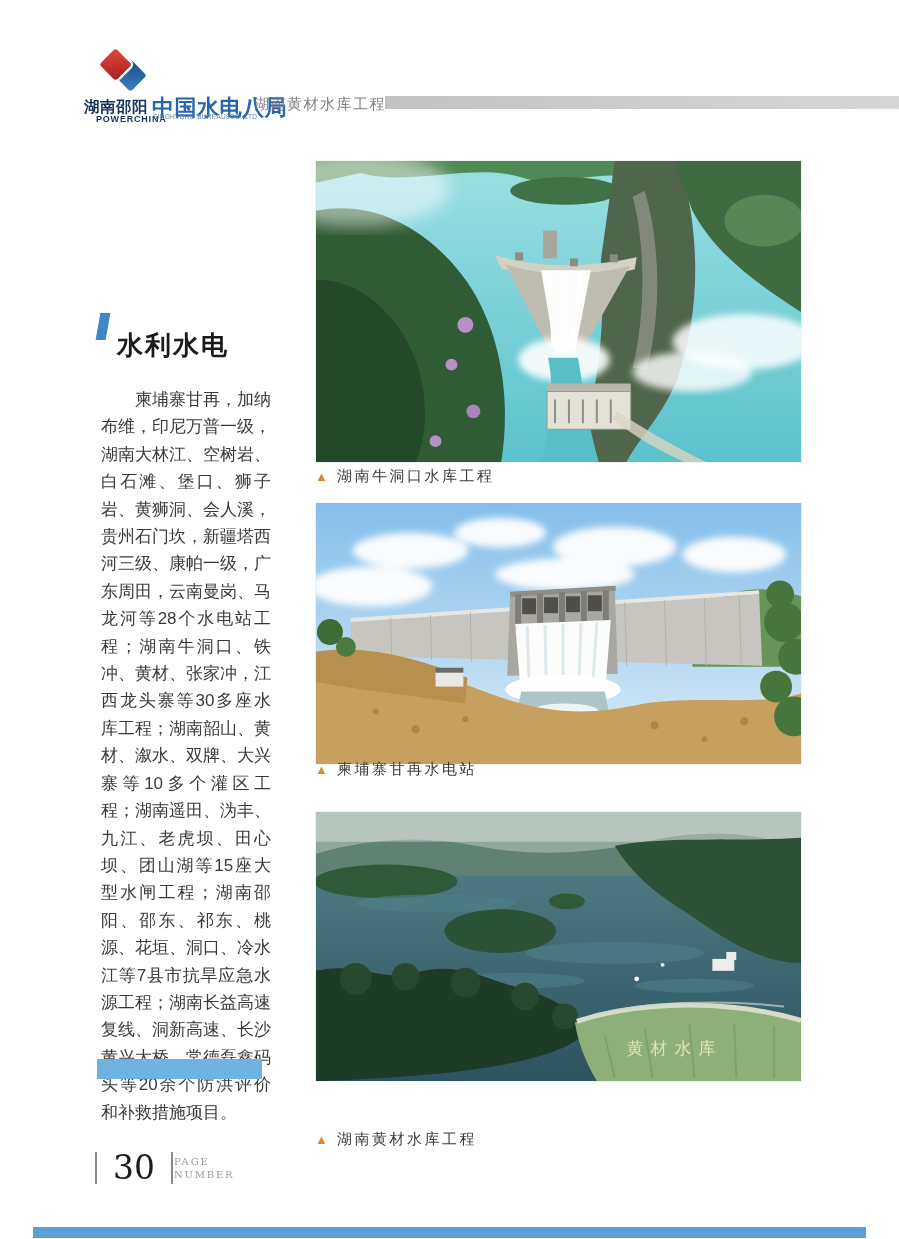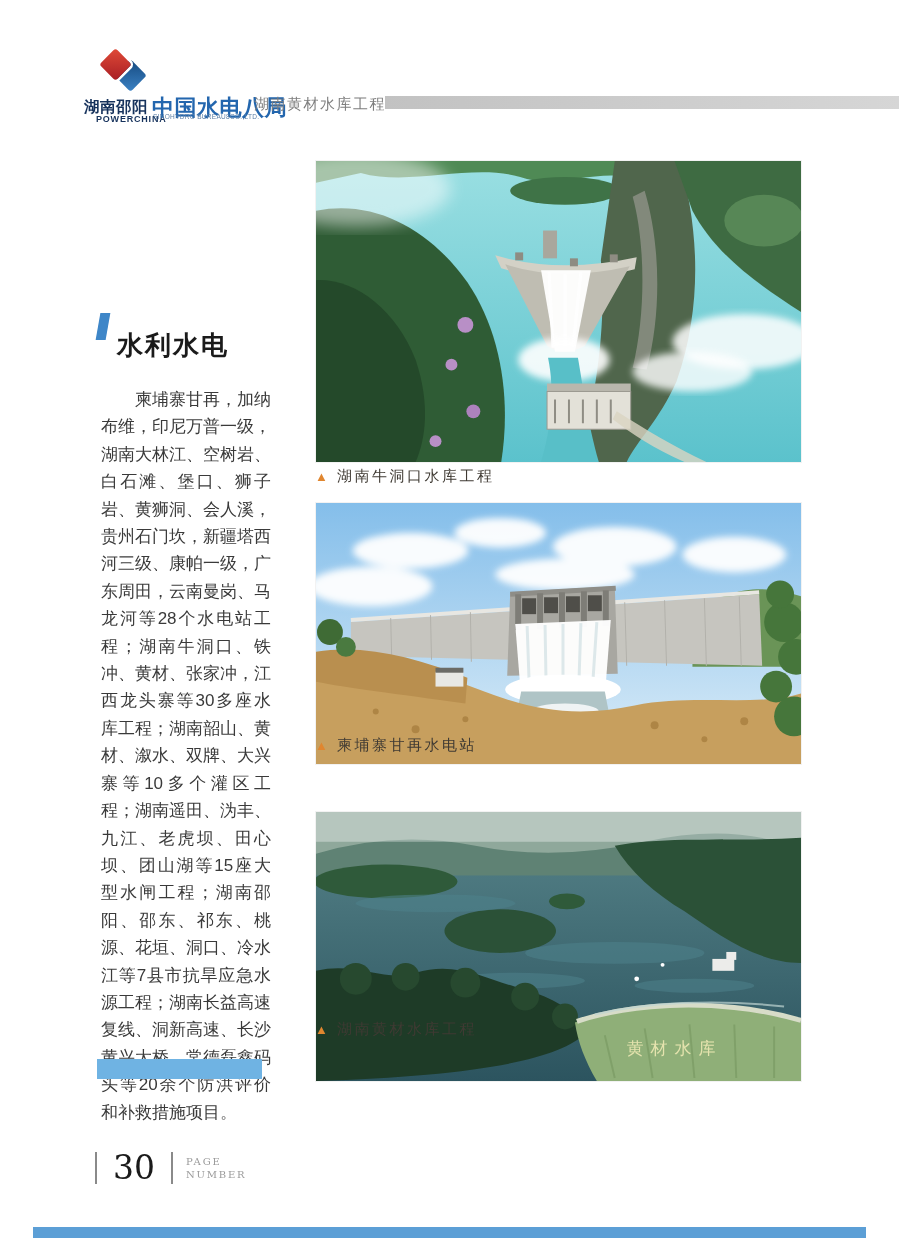--- a/index.html
+++ b/index.html
@@ -32,30 +32,30 @@
 
   
   .photo{position:absolute;left:315px;width:487px;border:1px solid rgba(0,0,0,.05);box-sizing:border-box;}
   .photo svg{display:block;width:100%;height:100%;}
   .ph1{top:160px;height:303px;}
   .ph2{top:502px;height:263px;}
   .ph3{top:811px;height:271px;}
   .caption{position:absolute;left:315px;width:487px;text-align:left;
            font-family:"DejaVu Serif","Liberation Serif",serif;font-size:15px;color:#3f3a33;
            letter-spacing:2.5px;white-space:nowrap;}
-  .cap1{top:467px;} .cap2{top:736px;} .cap3{top:1020px;}
+  .cap1{top:467px;} .cap2{top:760px;} .cap3{top:1130px;}
   .tri{color:#e0862f;font-size:13px;letter-spacing:0;margin-right:9px;
        font-family:"Liberation Sans",sans-serif;}
 
   
   .pageno{position:absolute;left:95px;top:1148px;display:flex;align-items:center;height:40px;}
   .vbar{display:inline-block;width:2px;height:32px;background:#8a8a8a;}
   .pnum{font-family:"DejaVu Serif","Liberation Serif",serif;font-size:33px;color:#1a1a1a;
         padding:0 16px;line-height:32px;}
-  .plabel{margin-left:13px;font-family:"DejaVu Serif","Liberation Serif",serif;font-size:10px;
+  .plabel{margin-left:1px;font-family:"DejaVu Serif","Liberation Serif",serif;font-size:10px;
           color:#9a9a9a;letter-spacing:1.8px;line-height:13px;}
   .footer-rule{position:absolute;left:33px;top:1227px;width:833px;height:11px;background:#5c9fd6;}
 </style>
 </head>
 <body>
 
 <div class="page">
 
   <div class="logo-mark">
     <span class="dmnd d-blue"></span>

